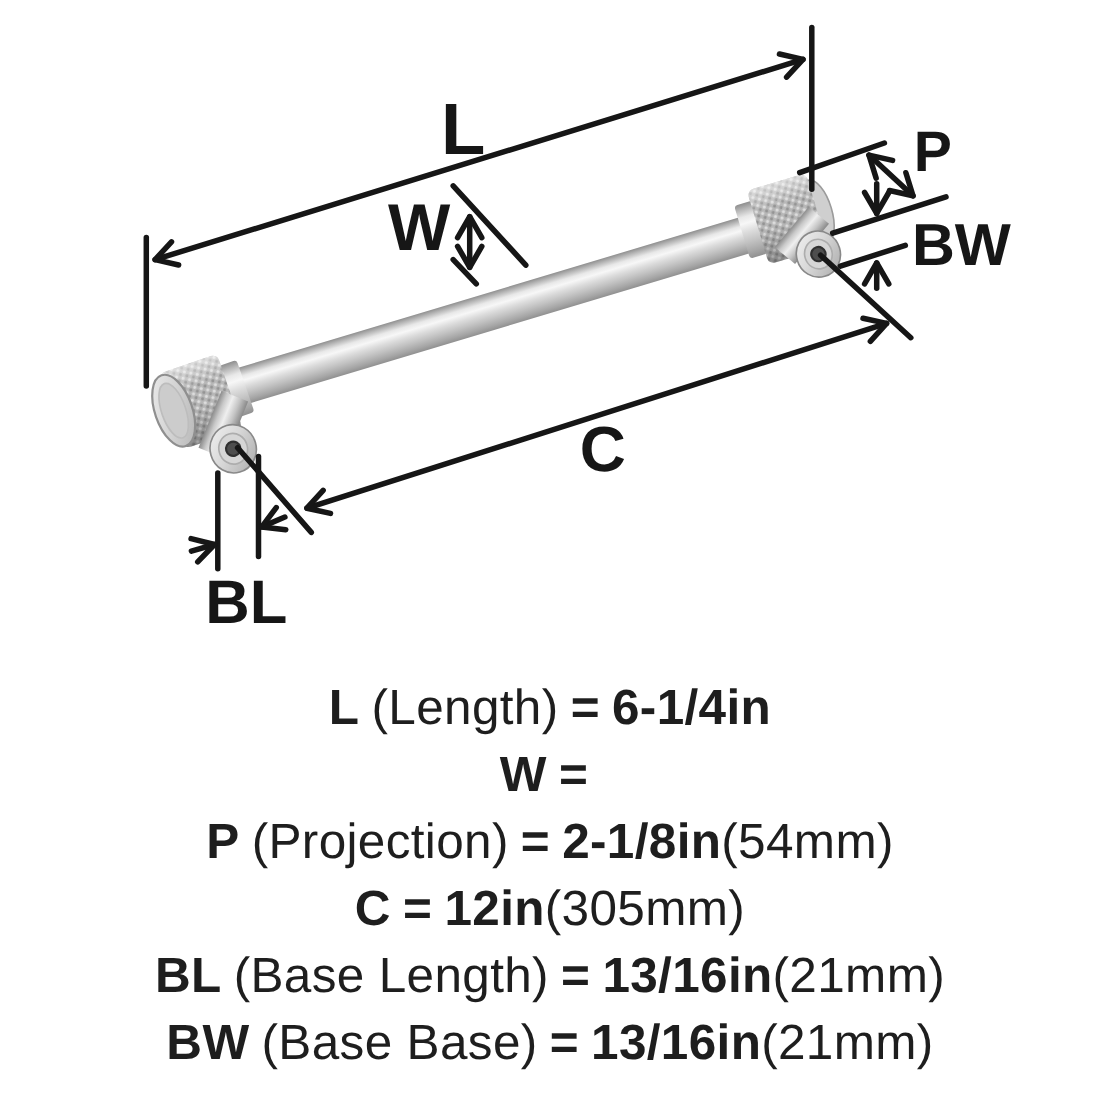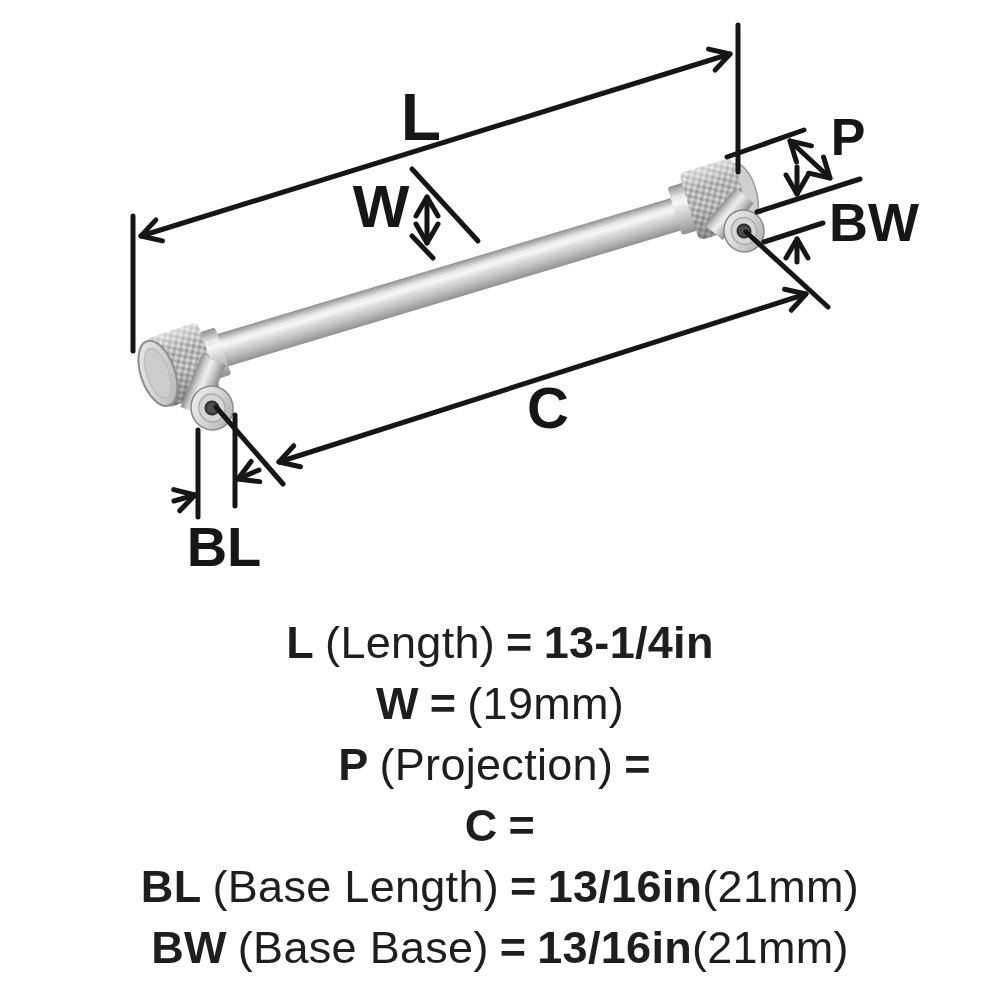--- a/index.html
+++ b/index.html
@@ -172,43 +172,48 @@
     </g>
   </svg>
 
   <div class="legend">
 
     <div class="legend-row">
       <span class="lg-b">L</span>
       <span class="lg-r">(Length)</span>
       <span class="lg-b">=</span>
       <span class="val-wrap">
-          <span class="lg-b">13-1/4in</span>
+          <span class="lg-b">6-1/4in</span>
         </span>
     </div>
 
     <div class="legend-row">
       <span class="lg-b">W</span>
       <span class="lg-b">=</span>
       <span class="val-wrap">
-          <span class="lg-r">(19mm)</span>
         </span>
     </div>
 
     <div class="legend-row">
       <span class="lg-b">P</span>
       <span class="lg-r">(Projection)</span>
       <span class="lg-b">=</span>
       <span class="val-wrap">
+          <span class="lg-b">2-1/8in</span>
+          <span class="lg-r">(54mm)</span>
         </span>
     </div>
 
     <div class="legend-row">
       <span class="lg-b">C</span>
       <span class="lg-b">=</span>
+      <span class="val-wrap">
+          <span class="lg-b">12in</span>
+          <span class="lg-r">(305mm)</span>
+        </span>
     </div>
 
     <div class="legend-row">
       <span class="lg-b">BL</span>
       <span class="lg-r">(Base Length)</span>
       <span class="lg-b">=</span>
       <span class="val-wrap">
           <span class="lg-b">13/16in</span>
           <span class="lg-r">(21mm)</span>
         </span>

